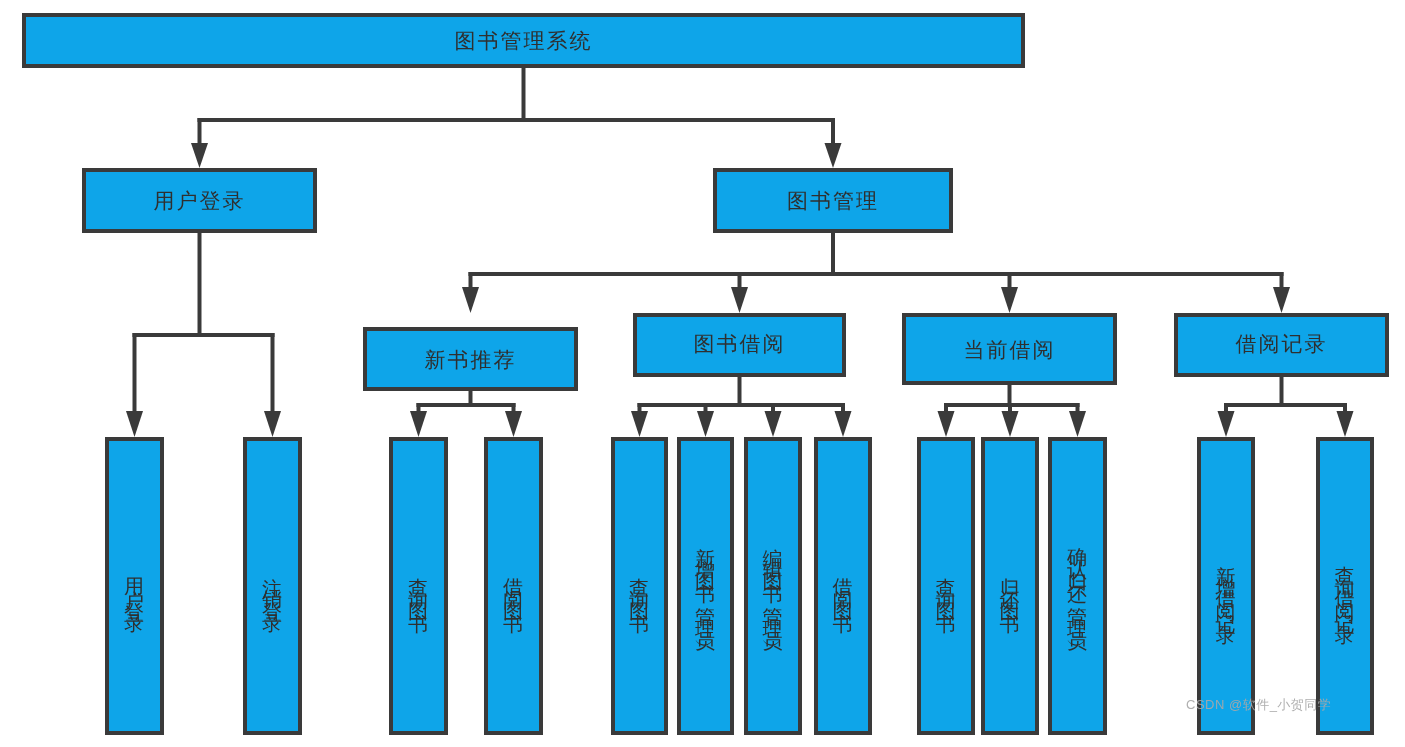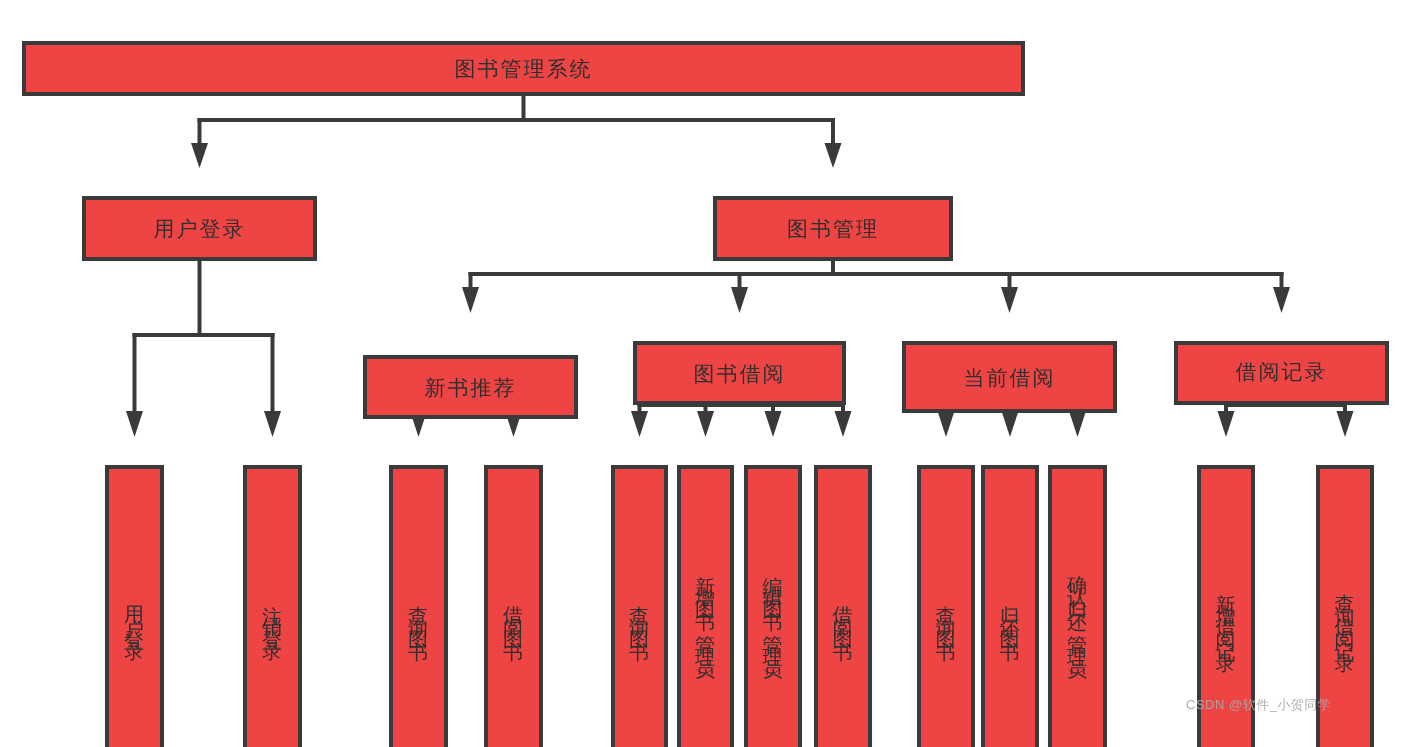--- a/index.html
+++ b/index.html
@@ -12,31 +12,30 @@
     font-family: "Liberation Sans", "DejaVu Sans", sans-serif;
   }
   .connectors {
     position: absolute;
     left: 0; top: 0;
     width: 1405px; height: 747px;
   }
   .node {
     position: absolute;
     box-sizing: border-box;
-    background: #ef4444;
+    background: #0ea5e9;
     border: 4px solid #3a3a3a;
     color: #2f2f2f;
     display: flex;
     align-items: center;
     justify-content: center;
     font-size: 21px;
     letter-spacing: 2px;
     text-align: center;
     line-height: 1;
-    margin-top: 28px;
   }
   .node.v {
     writing-mode: vertical-rl;
     text-orientation: mixed;
     font-size: 20px;
     letter-spacing: 12px;
     line-height: 1;
   }
   .watermark {
     position: absolute;
@@ -129,21 +128,21 @@
       <polygon stroke="none" points="1336.5,411 1353.5,411 1345,437"></polygon>
     </g>
   </svg>
 
   <div class="node" style="left:22px; top:13px; width:1003px; height:55px;">图书管理系统</div>
 
   <div class="node" style="left:82px; top:168px; width:235px; height:65px;">用户登录</div>
   <div class="node" style="left:713px; top:168px; width:240px; height:65px;">图书管理</div>
 
   <div class="node" style="left:363px; top:327px; width:215px; height:64px;">新书推荐</div>
-  <div class="node" style="left:633px; top:313px; width:213px; height:64px;">图书借阅</div>
+  <div class="node" style="left:633px; top:313px; width:213px; height:64px;font-family:Liberation Mono, monospace;">图书借阅</div>
   <div class="node" style="left:902px; top:313px; width:215px; height:72px;">当前借阅</div>
   <div class="node" style="left:1174px; top:313px; width:215px; height:64px;font-family:Liberation Mono, monospace;">借阅记录</div>
 
   <div class="node v" style="left:105px; top:437px; width:59px; height:298px;">用户登录</div>
   <div class="node v" style="left:243px; top:437px; width:59px; height:298px;">注销登录</div>
 
   <div class="node v" style="left:389px; top:437px; width:59px; height:298px;">查询图书</div>
   <div class="node v" style="left:484px; top:437px; width:59px; height:298px;">借阅图书</div>
 
   <div class="node v" style="left:611px; top:437px; width:57px; height:298px;">查询图书</div>

